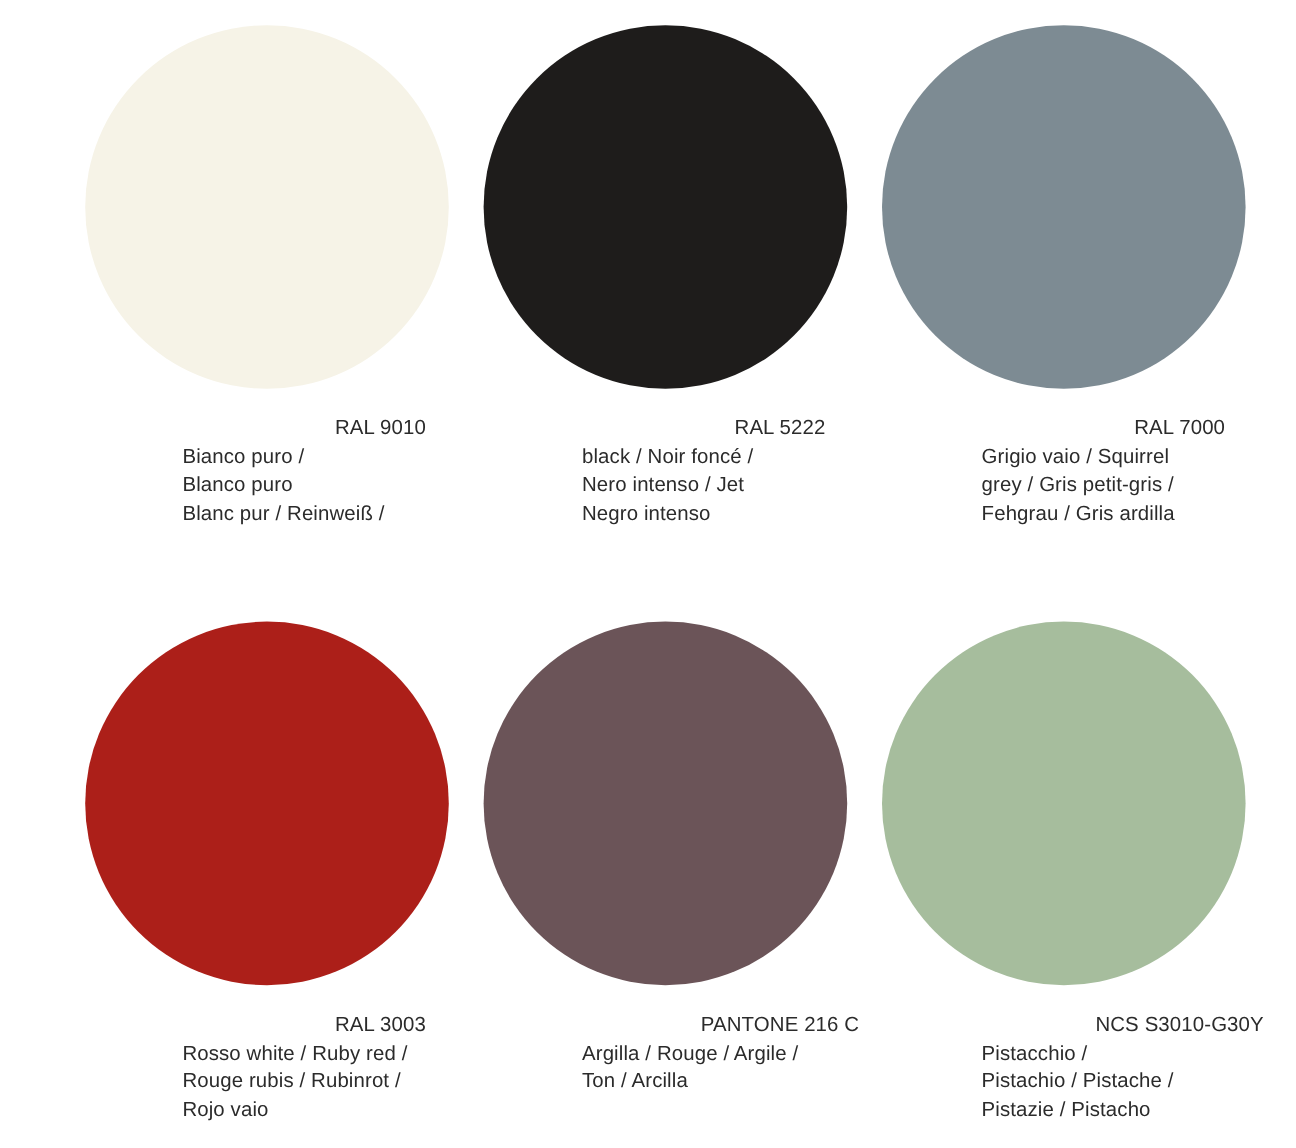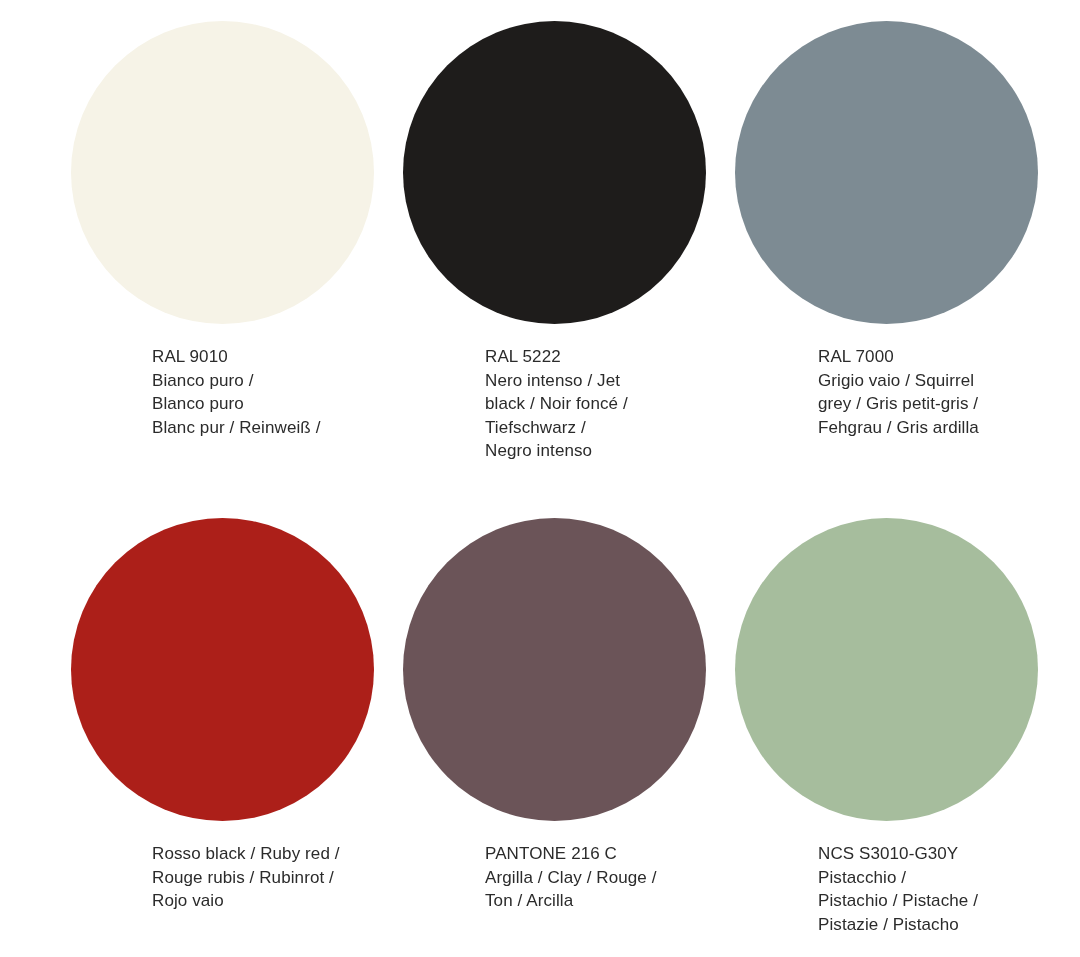--- a/index.html
+++ b/index.html
@@ -53,20 +53,21 @@
     top: 345px;
     left: 0;
     width: 330px;
   }
 
   .swatch-code {
     font-size: 17px;
     line-height: 23.5px;
     letter-spacing: 0.1px;
     white-space: nowrap;
+    text-align: center;
   }
 
   .swatch-names {
     font-size: 17px;
     line-height: 23.5px;
     letter-spacing: 0.1px;
   }
 
   .swatch-names .name-line {
     white-space: nowrap;
@@ -89,57 +90,57 @@
         <div class="name-line">Blanc pur / Reinweiß /</div>
       </div>
     </div>
   </div>
 
   <div class="swatch-cell col-2 row-1">
     <div class="swatch-disc" style="background: rgb(30, 28, 27);"></div>
     <div class="swatch-caption">
       <div class="swatch-code">RAL 5222</div>
       <div class="swatch-names">
+        <div class="name-line">black / Noir foncé /</div>
         <div class="name-line">Nero intenso / Jet</div>
-        <div class="name-line">black / Noir foncé /</div>
-        <div class="name-line">Tiefschwarz /</div>
         <div class="name-line">Negro intenso</div>
       </div>
     </div>
   </div>
 
   <div class="swatch-cell col-3 row-1">
     <div class="swatch-disc" style="background: rgb(125, 139, 147);"></div>
     <div class="swatch-caption">
       <div class="swatch-code">RAL 7000</div>
       <div class="swatch-names">
         <div class="name-line">Grigio vaio / Squirrel</div>
         <div class="name-line">grey / Gris petit-gris /</div>
         <div class="name-line">Fehgrau / Gris ardilla</div>
       </div>
     </div>
   </div>
 
   <div class="swatch-cell col-1 row-2">
     <div class="swatch-disc" style="background: rgb(172, 31, 25);"></div>
     <div class="swatch-caption">
+      <div class="swatch-code">RAL 3003</div>
       <div class="swatch-names">
-        <div class="name-line">Rosso black / Ruby red /</div>
+        <div class="name-line">Rosso white / Ruby red /</div>
         <div class="name-line">Rouge rubis / Rubinrot /</div>
         <div class="name-line">Rojo vaio</div>
       </div>
     </div>
   </div>
 
   <div class="swatch-cell col-2 row-2">
     <div class="swatch-disc" style="background: rgb(107, 84, 88);"></div>
     <div class="swatch-caption">
       <div class="swatch-code">PANTONE 216 C</div>
       <div class="swatch-names">
-        <div class="name-line">Argilla / Clay / Rouge /</div>
+        <div class="name-line">Argilla / Rouge / Argile /</div>
         <div class="name-line">Ton / Arcilla</div>
       </div>
     </div>
   </div>
 
   <div class="swatch-cell col-3 row-2">
     <div class="swatch-disc" style="background: rgb(166, 189, 157);"></div>
     <div class="swatch-caption">
       <div class="swatch-code">NCS S3010-G30Y</div>
       <div class="swatch-names">

